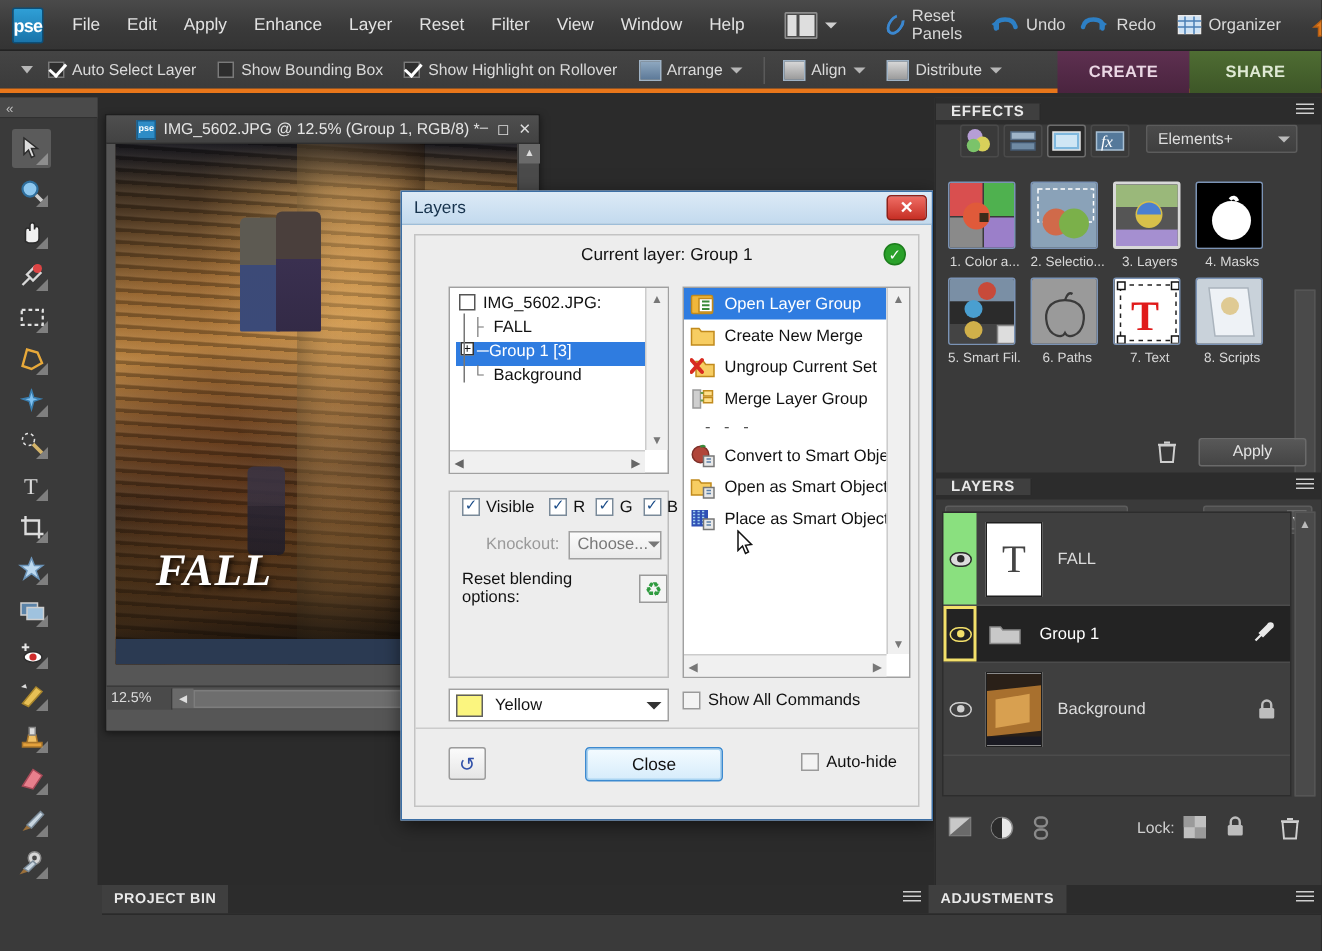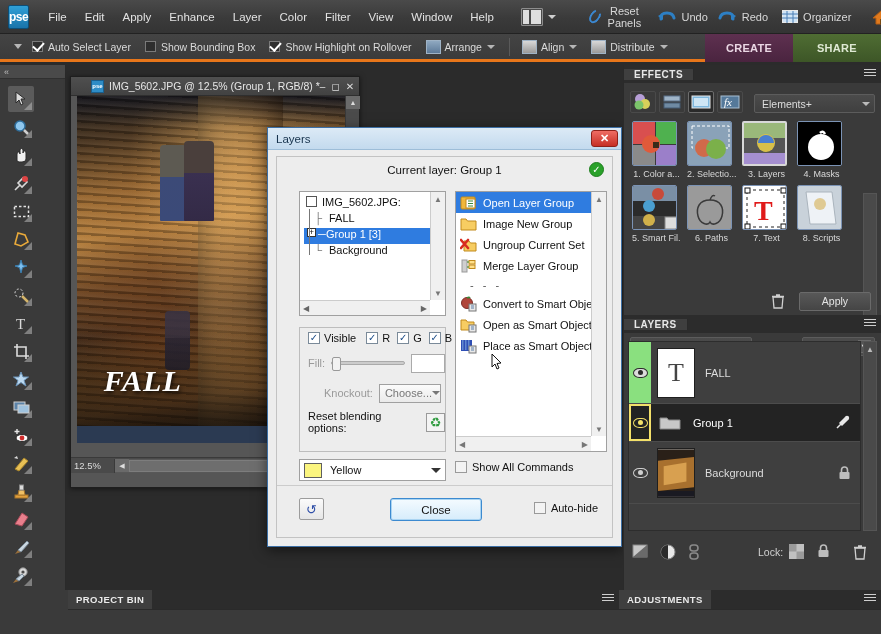--- a/index.html
+++ b/index.html
@@ -37,21 +37,21 @@
   .mb-sep { width: 1px; height: 18px; background: #555; margin: 0 7px; }
   .layout-btn {
     width: 22px; height: 18px; background: #6d6d6d; border: 1px solid #8d8d8d;
     border-radius: 1px; display: flex; margin-left: 4px;
   }
   .layout-btn i { display: block; border: 1px solid #4a4a4a; background: #dedede; }
   .caret-sm {
     width: 0; height: 0; border-left: 4px solid transparent; border-right: 4px solid transparent;
     border-top: 4px solid #cfcfcf; margin-left: 5px; align-self: center;
   }
-  .tool-txt { color: #d8d8d8; font-size: 11px; margin-left: 5px; text-align: center; }
+  .tool-txt { color: #d8d8d8; font-size: 11px; margin-left: 5px; }
   .icon-circ {
     width: 15px; height: 15px; border: 2px solid #3b87cf; border-radius: 50%;
     border-top-color: transparent; transform: rotate(35deg);
   }
   .home-icon {
     width: 22px; height: 18px; position: relative; margin: 0 6px;
   }
 
   
   .optionsbar {
@@ -285,21 +285,21 @@
   .rightcol { position: absolute; right: 0; top: 65px; width: 258px; bottom: 44px; background: #3a3a3a; border-left:1px solid #2a2a2a;}
   .panel-tabbar { height: 18px; background: #2c2c2c; display: flex; align-items: center; position: relative; }
   .panel-tab {
     padding: 0 10px; display: flex; align-items: center; font-size: 10px; font-weight: bold;
     letter-spacing: 0.5px; color: #e8e8e8; background: #3f3f3f; border-right: 1px solid #2a2a2a;
   }
   .panel-menu {
     position: absolute; right: 5px; top: 4px; width: 12px; height: 10px;
   }
   .panel-menu i { display:block; height:1px; background:#cfcfcf; margin-bottom:2px; }
-  .effects-toolbar { height: 30px; background: #3a3a3a; display: flex; align-items: flex-end; padding: 0 6px; }
+  .effects-toolbar { height: 30px; background: #3a3a3a; display: flex; align-items: flex-start; padding: 0 16px; }
   .etool { width: 26px; height: 22px; margin-right: 3px; border: 1px solid #4a4a4a; border-radius: 2px; position: relative; }
   .etool.active { background: #2a2a2a; border-color: #6d6d6d; }
   .dd-dark {
     height: 19px; flex: 1; margin-left: 8px; background: linear-gradient(#4b4b4b,#3f3f3f);
     border: 1px solid #5c5c5c; border-radius: 2px; display: flex; align-items: center; padding: 0 4px 0 7px;
     color: #ddd; font-size: 10.5px;
   }
   .dd-dark .cc { margin-left:auto; width:0;height:0;border-left:4px solid transparent;border-right:4px solid transparent;border-top:4px solid #bbb;}
   .thumbgrid { padding: 8px 6px 0 8px; display: flex; flex-wrap: wrap; gap: 6px 6px; }
   .thumb { width: 49px; }
@@ -373,21 +373,21 @@
 
 <div id="app">
 
   <div class="menubar">
     <div class="pse-logo">pse</div>
     <div class="menu-item">File</div>
     <div class="menu-item">Edit</div>
     <div class="menu-item">Apply</div>
     <div class="menu-item">Enhance</div>
     <div class="menu-item">Layer</div>
-    <div class="menu-item">Color</div>
+    <div class="menu-item">Reset</div>
     <div class="menu-item">Filter</div>
     <div class="menu-item">View</div>
     <div class="menu-item">Window</div>
     <div class="menu-item">Help</div>
 
     <div class="mb-sep"></div>
     <div style="display:flex;align-items:center;">
       <div class="layout-btn">
         <i style="width:8px;height:16px;"></i>
           <i style="width:12px;height:16px;"></i>
@@ -692,27 +692,20 @@
           <span class="bchk"></span>
           <span style="margin-right:10px;">Visible</span>
           <span class="bchk"></span>
           <span style="margin-right:7px;">R</span>
           <span class="bchk"></span>
           <span style="margin-right:7px;">G</span>
           <span class="bchk"></span>
           <span>B</span>
         </div>
         <div class="bb-row" style="height:30px;">
-          <span style="color:#9a9a9a;width:26px;">Fill:</span>
-          <div class="slider-track">
-            <div class="slider-knob"></div>
-          </div>
-          <div class="num-field"></div>
-        </div>
-        <div class="bb-row" style="height:30px;">
           <span style="color:#9a9a9a;margin-right:6px;margin-left:16px;">Knockout:</span>
           <div class="combo" style="width:62px;">
             <span>Choose...</span>
             <span class="cc"></span>
           </div>
         </div>
         <div class="bb-row" style="height:28px;">
           <span style="color:#111;margin-right:6px;">Reset blending options:</span>
           <div class="recycle">♻</div>
         </div>
@@ -731,21 +724,21 @@
             </span>
             <span>Open Layer Group</span>
           </div>
 
           <div class="cmd-row">
             <span class="cmd-ico">
               <svg width="17" height="16" viewBox="0 0 17 16">
                   <path d="M1 3 H6 L7.5 5 H16 V14 H1 Z" fill="#f7cd62" stroke="#c18a1d"></path>
                 </svg>
             </span>
-            <span>Image New Group</span>
+            <span>Create New Merge</span>
           </div>
 
           <div class="cmd-row">
             <span class="cmd-ico">
               <svg width="17" height="16" viewBox="0 0 17 16">
                   <path d="M4 4 H9 L10.5 6 H16 V14 H4 Z" fill="#f7cd62" stroke="#c18a1d"></path>
                   <path d="M1 3 L8 11 M8 3 L1 11" stroke="#d82b20" stroke-width="2.6" stroke-linecap="round"></path>
                 </svg>
             </span>
             <span>Ungroup Current Set</span>

